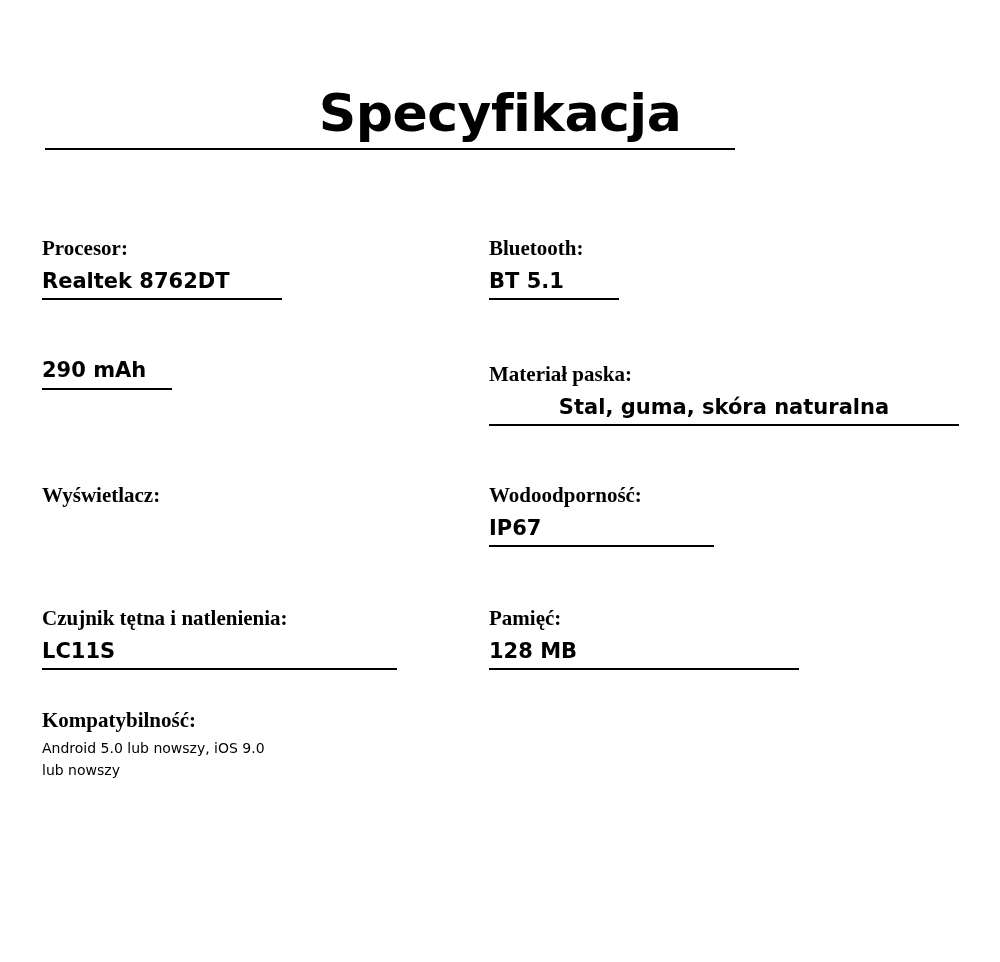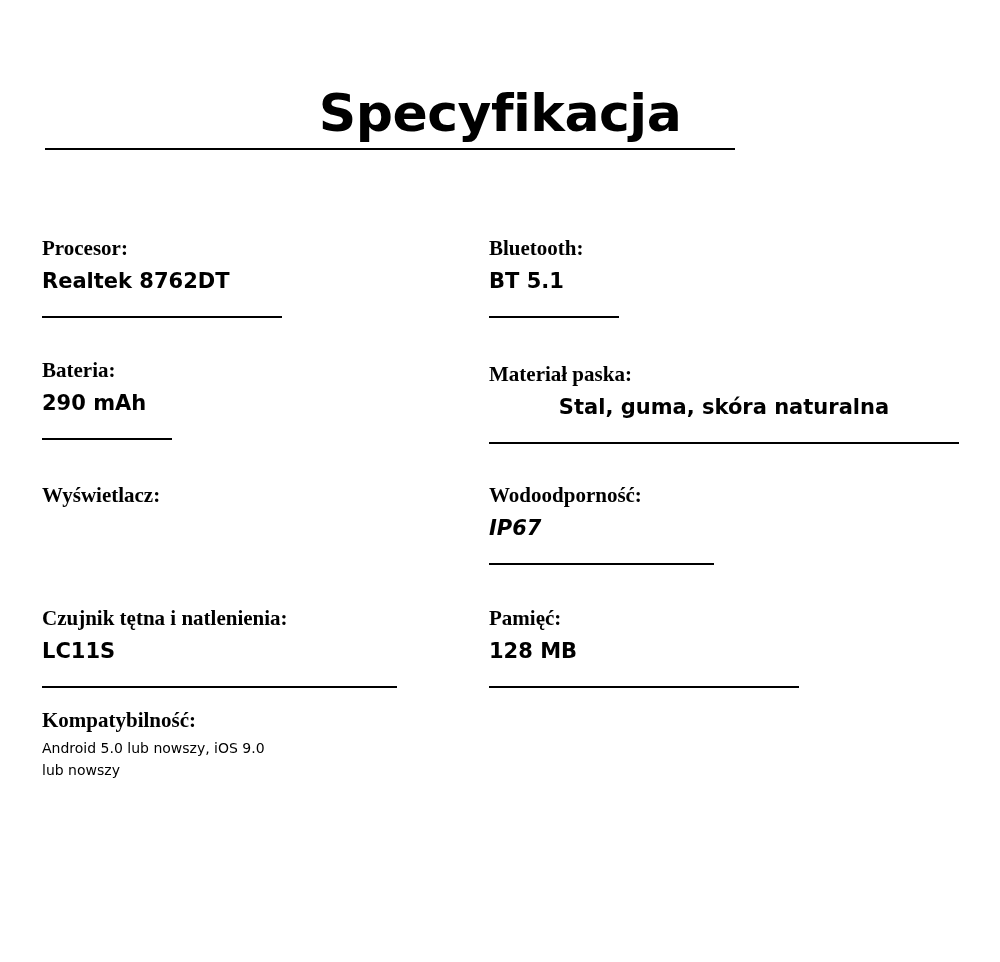--- a/index.html
+++ b/index.html
@@ -72,26 +72,26 @@
     line-height: 1.55;
     white-space: nowrap;
     font-family: Liberation Serif, serif;
   }
   .value {
     font-size: 21px;
     font-weight: 700;
     line-height: 1.55;
     display: inline-block;
     border-bottom: 2px solid #000000;
-    padding-bottom: 19px;
+    padding-bottom: 1px;
   }
   .value.wide-rule-1 { min-width: 240px; }
   .value.wide-rule-2 { min-width: 470px; text-align: center; }
   .value.wide-rule-3 { min-width: 285px; }
-  .value.wide-rule-4 { min-width: 225px; font-style: italic; }
+  .value.wide-rule-4 { min-width: 225px; }
   .value.wide-rule-5 { min-width: 355px; }
   .value.wide-rule-6 { min-width: 310px; }
   .value.wide-rule-7 { min-width: 130px; }
 
   .multiline {
     font-size: 14px;
     font-weight: 400;
     line-height: 1.62;
   }
 
@@ -121,21 +121,20 @@
         <div><span class="value wide-rule-1">Realtek 8762DT</span></div>
       </div>
       <div class="spec-cell col-right">
         <div class="label">Bluetooth:</div>
         <div><span class="value wide-rule-7">BT 5.1</span></div>
       </div>
     </div>
 
     <div class="spec-row r2">
       <div class="spec-cell col-left">
-        <div class="label">Bateria:</div>
         <div><span class="value wide-rule-7">290 mAh</span></div>
       </div>
       <div class="spec-cell col-right nudge-down-4">
         <div class="label">Materiał paska:</div>
         <div><span class="value wide-rule-2">Stal, guma, skóra naturalna</span></div>
       </div>
     </div>
 
     <div class="spec-row r3">
       <div class="spec-cell col-left">

